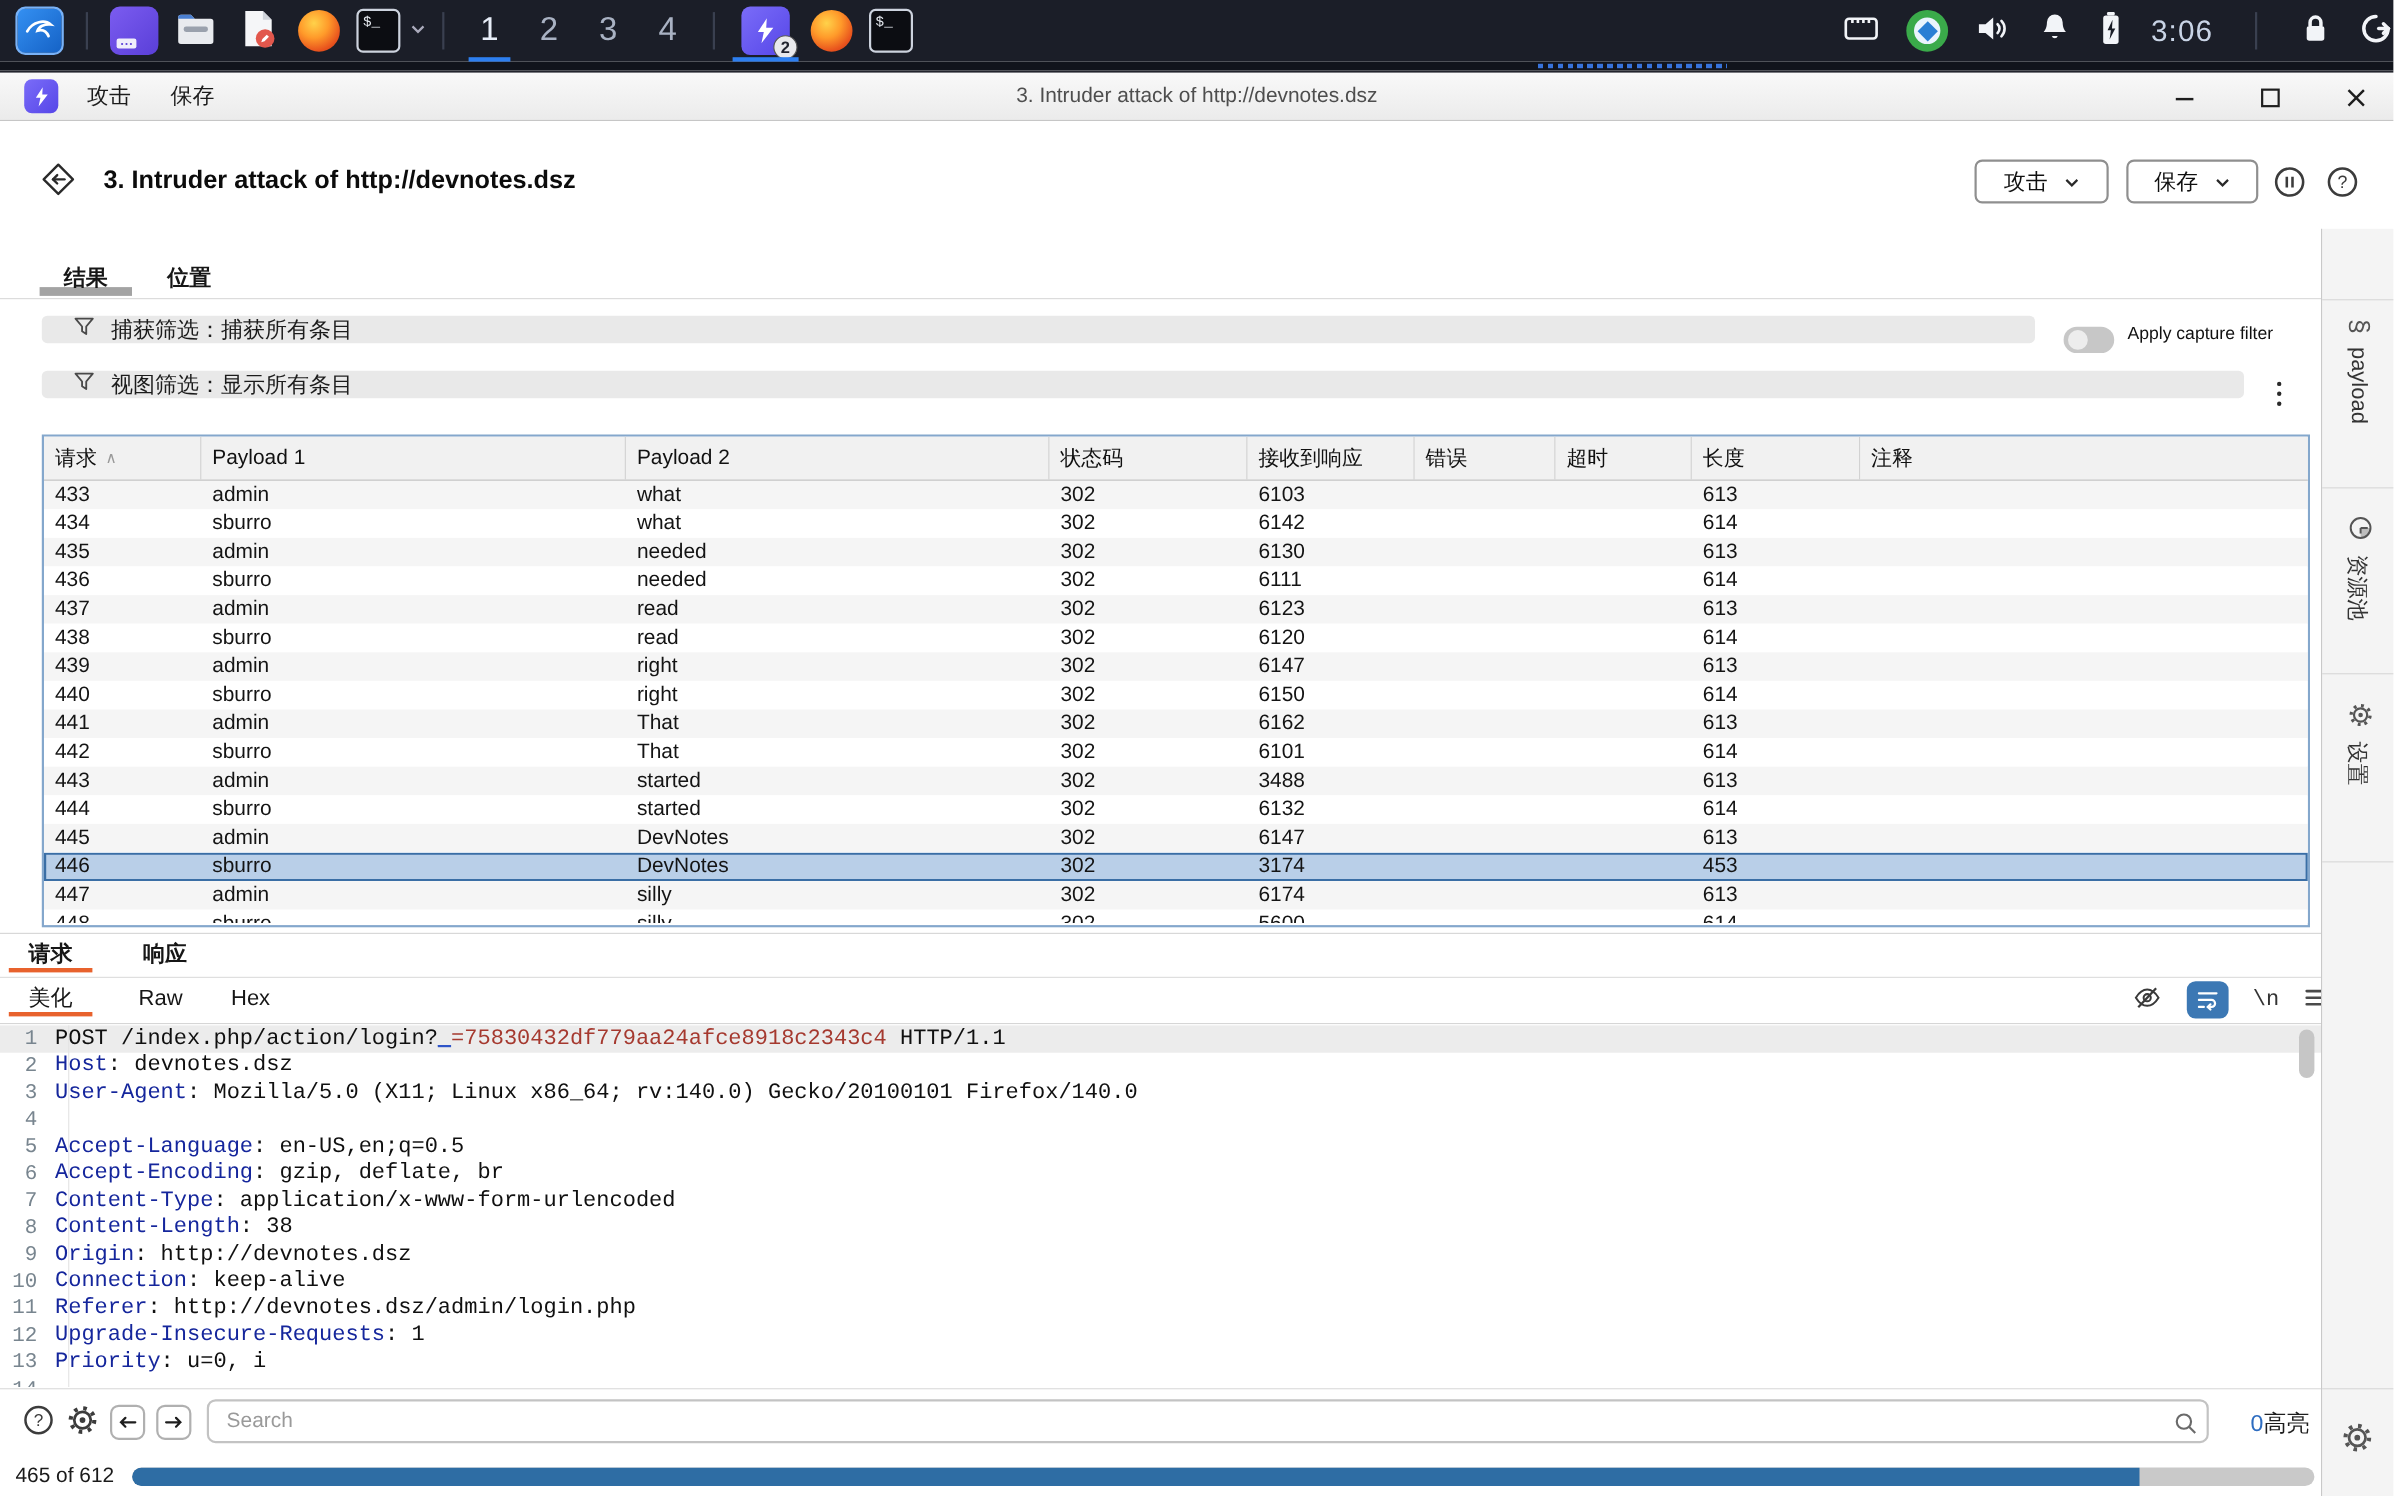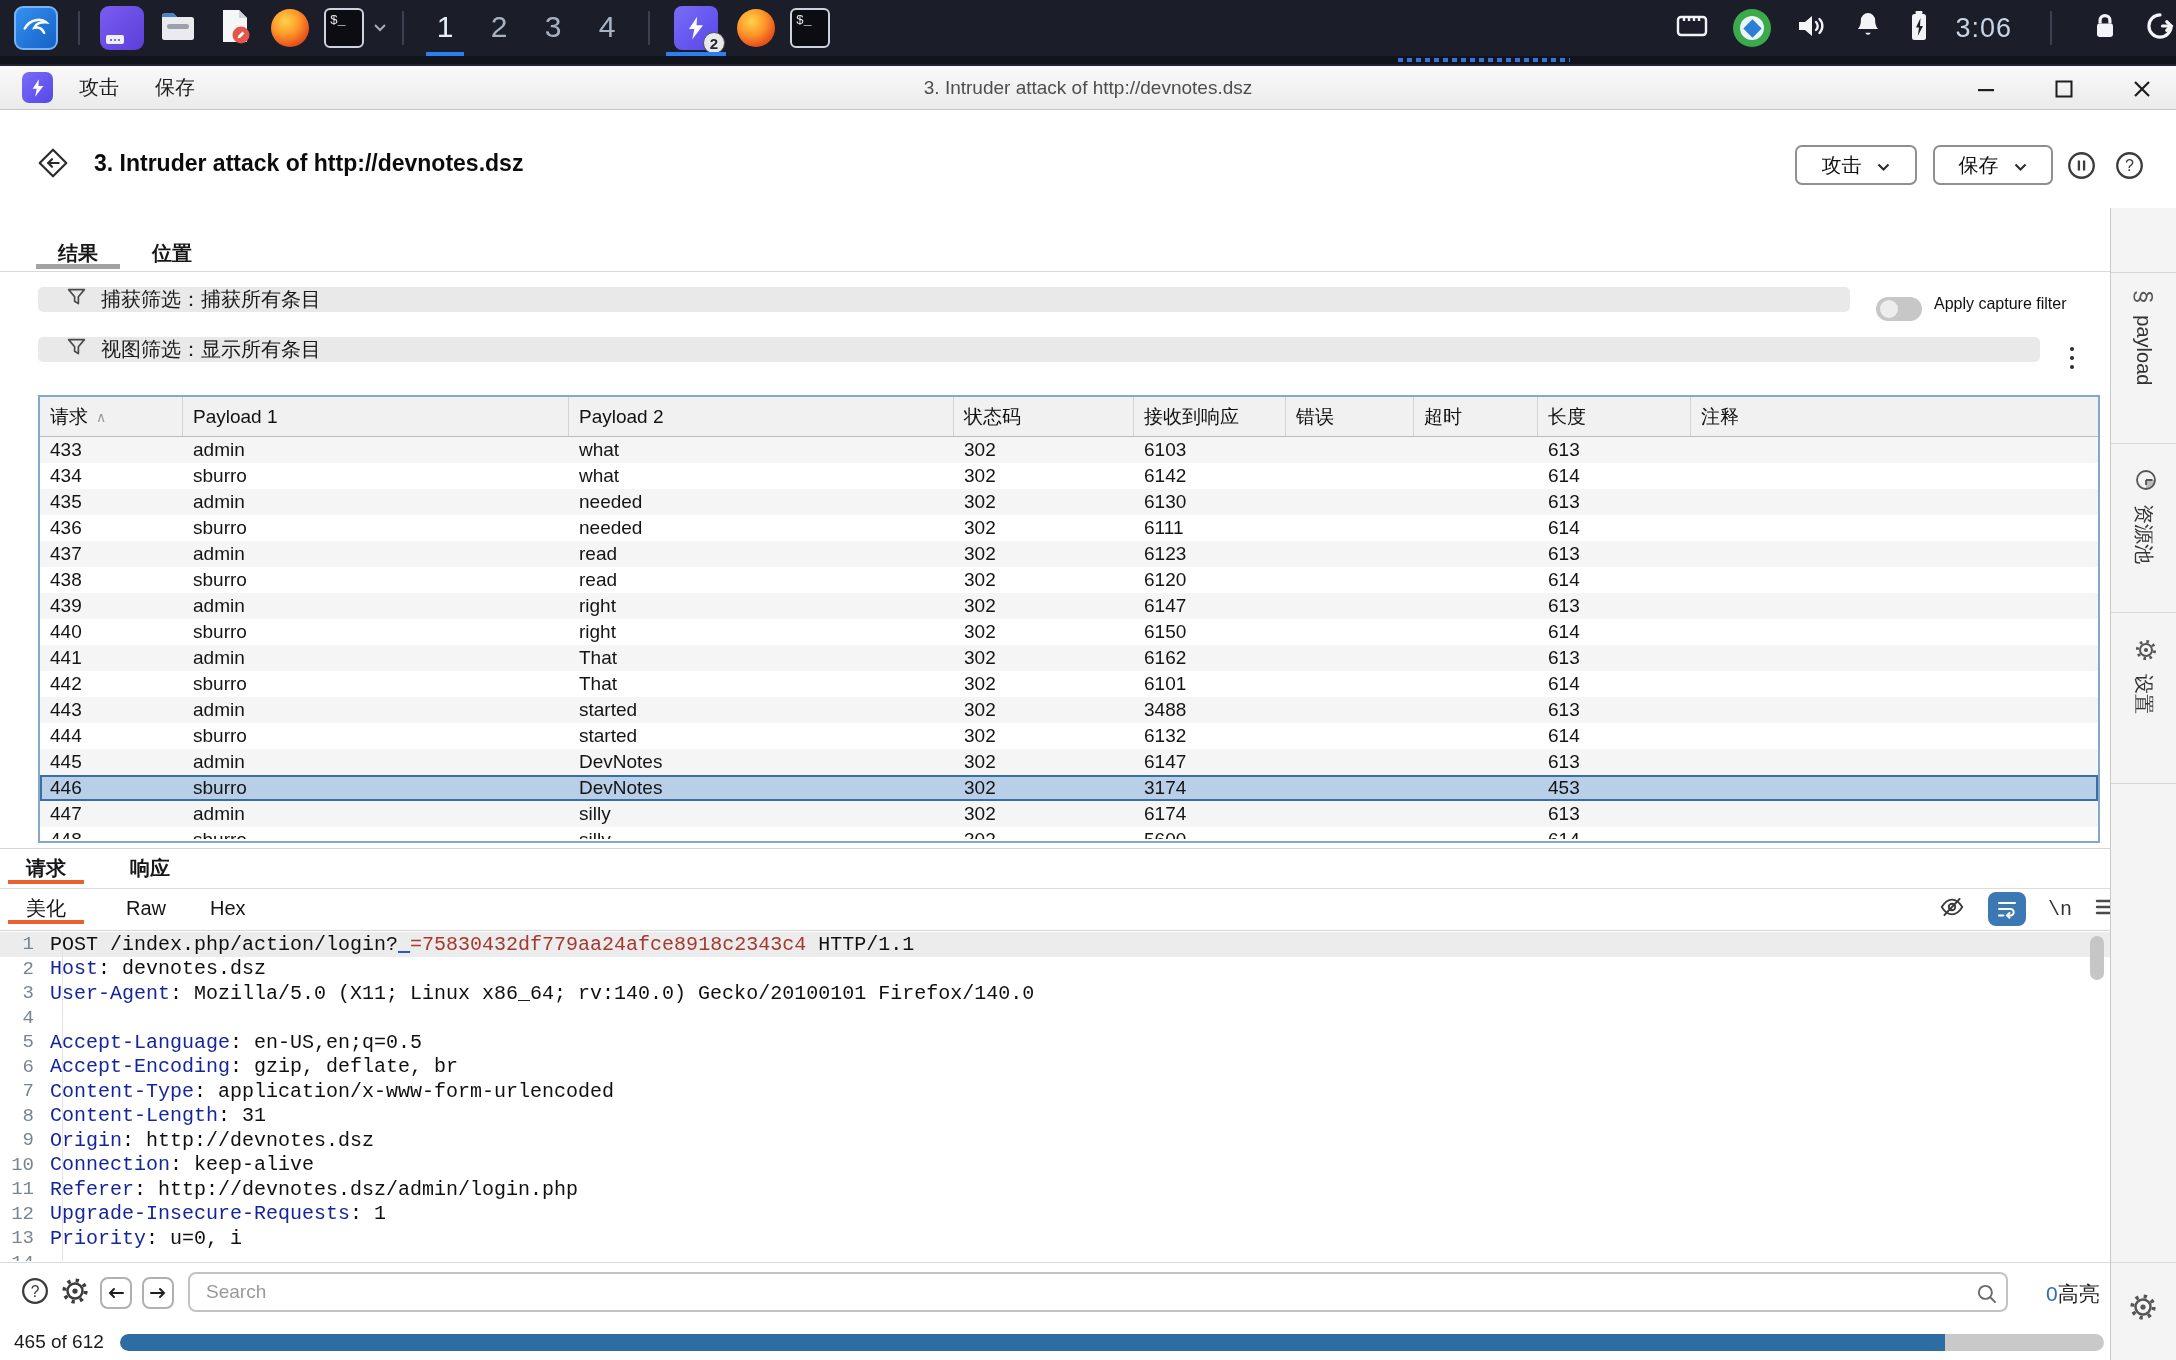--- a/index.html
+++ b/index.html
@@ -71,21 +71,21 @@
   justify-content:center; gap:14px; }
 #attack-btn { left:1795px; width:122px; }
 #save-btn { left:1933px; width:120px; }
 .round-ico { position:absolute; top:150px; }
 #pause-ico { left:2066px; }
 #help-ico { left:2114px; }
 
 
 .tab { position:absolute; top:238px; height:31px; line-height:30px; padding:0 22px;
   font-size:20px; font-weight:bold; color:#161616; }
-#tab-results { left:36px; border-bottom:5px solid #a3a3a3; }
+#tab-results { left:36px; border-bottom:8px solid #a3a3a3; }
 #tab-positions { left:130px; }
 .tabs-line { position:absolute; left:0; top:271px; width:2110px; height:1px; background:#d9d9d9; }
 
 
 .fbar { position:absolute; left:38px; height:25px; background:#e9e9e9; border-radius:5px;
   display:flex; align-items:center; gap:14px; padding:0 28px; font-size:20px; color:#1c1c1c; }
 #fbar-capture { top:287px; width:1812px; }
 #fbar-view { top:337px; width:2002px; }
 .toggle { position:absolute; left:1876px; top:297px; width:46px; height:24px;
   border-radius:12px; background:#c7c7c7; }
@@ -674,21 +674,21 @@
       <div class="eline">
         <span class="lnum">6</span>
         <span class="lcode"><span class="sg-h">Accept-Encoding</span><span class="sg-p">: gzip, deflate, br</span></span>
       </div>
       <div class="eline">
         <span class="lnum">7</span>
         <span class="lcode"><span class="sg-h">Content-Type</span><span class="sg-p">: application/x-www-form-urlencoded</span></span>
       </div>
       <div class="eline">
         <span class="lnum">8</span>
-        <span class="lcode"><span class="sg-h">Content-Length</span><span class="sg-p">: 31</span></span>
+        <span class="lcode"><span class="sg-h">Content-Length</span><span class="sg-p">: 38</span></span>
       </div>
       <div class="eline">
         <span class="lnum">9</span>
         <span class="lcode"><span class="sg-h">Origin</span><span class="sg-p">: http://devnotes.dsz</span></span>
       </div>
       <div class="eline">
         <span class="lnum">10</span>
         <span class="lcode"><span class="sg-h">Connection</span><span class="sg-p">: keep-alive</span></span>
       </div>
       <div class="eline">

